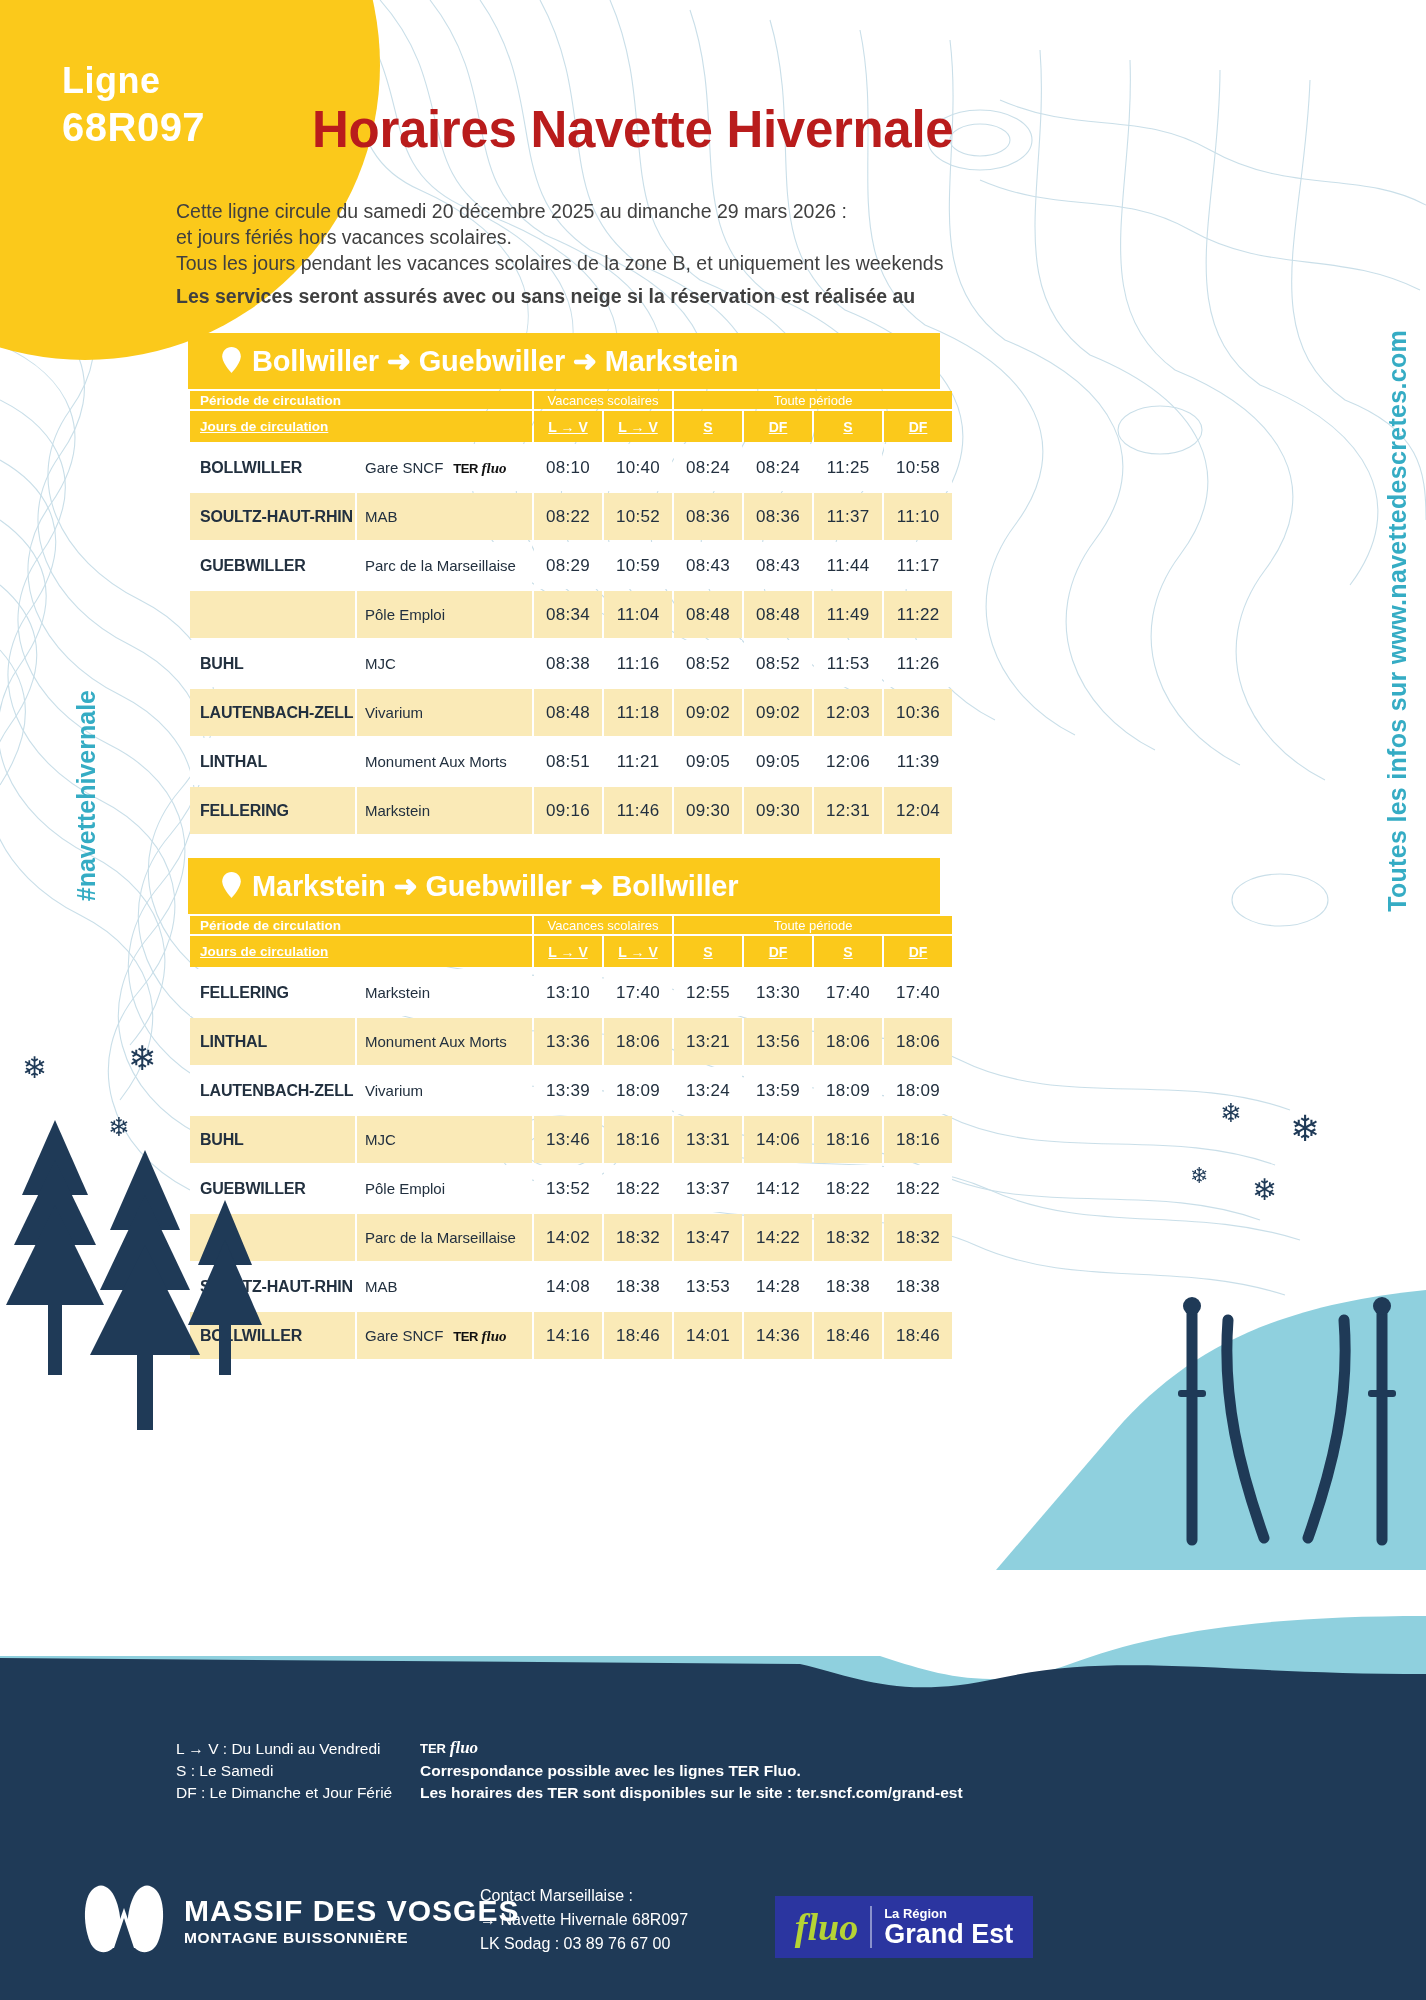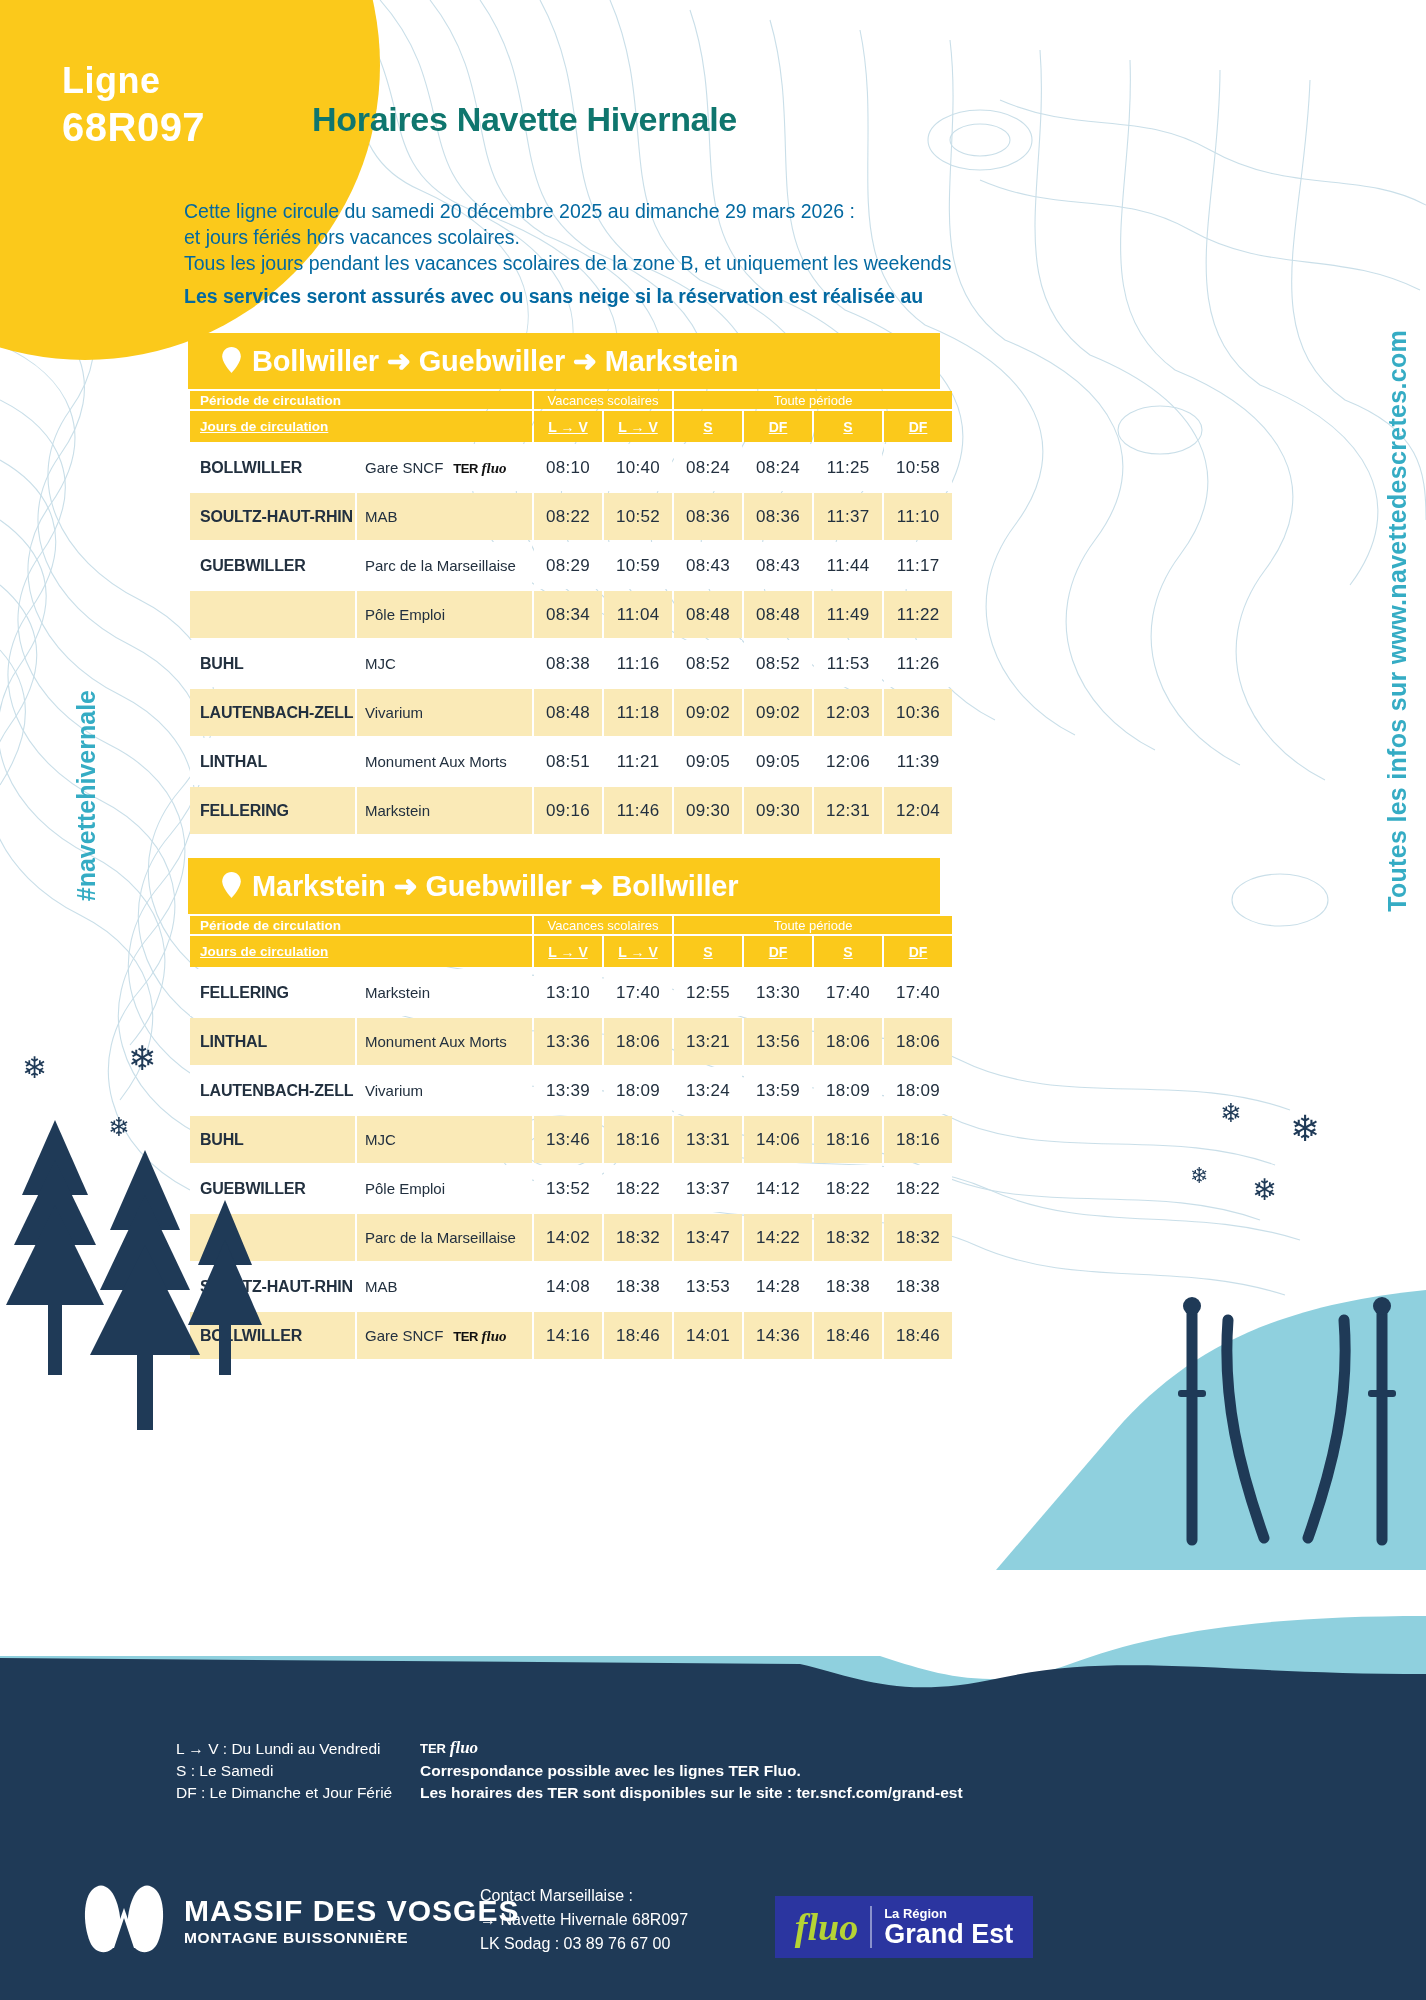--- a/index.html
+++ b/index.html
@@ -24,25 +24,25 @@
   .line-label {
     position:absolute; left:62px; top:58px; z-index:4;
     color:#fff; font-size:36px; line-height:46px; font-weight:600;
     letter-spacing:.5px;
   }
   .line-label .num { font-size:40px; font-weight:700; display:block; }
 
   
   .main-title {
     position:absolute; left:312px; top:100px; z-index:4;
-    color:#0f766e; font-size:34px; font-weight:700; letter-spacing:-.3px;
-  }
-
-  
-  .intro { position:absolute; left:184px; top:198px; width:770px; z-index:4; color:#0369a1; }
+    color:#b91c1c; font-size:51px; font-weight:700; letter-spacing:-.3px;
+  }
+
+  
+  .intro { position:absolute; left:176px; top:198px; width:770px; z-index:4; color:#404040; }
   .intro p { font-size:19.5px; line-height:26px; }
   .intro p.bold { font-weight:700; margin-top:7px; }
 
   
   .side-right {
     position:absolute; right:14px; top:330px; z-index:5;
     writing-mode: vertical-rl; transform: rotate(180deg);
     color:#35ACC4; font-size:25px; font-weight:600; letter-spacing:.3px;
   }
   .side-left {

